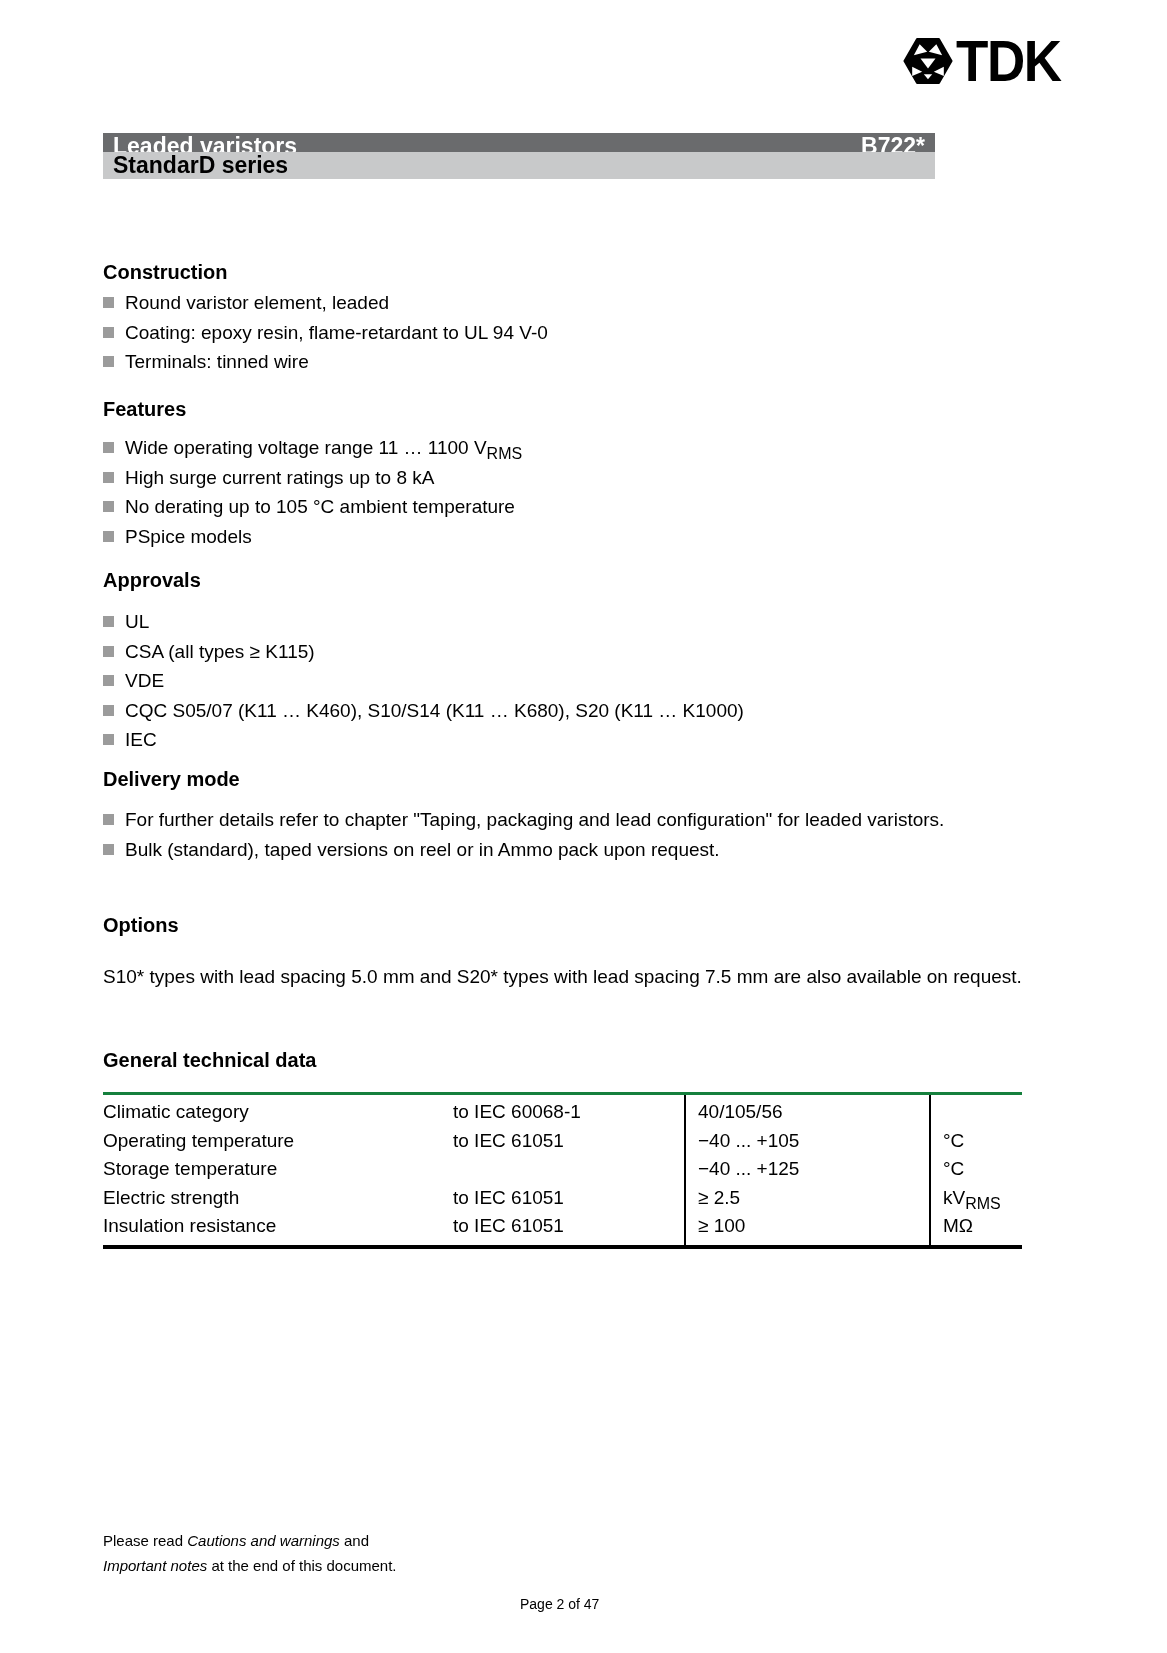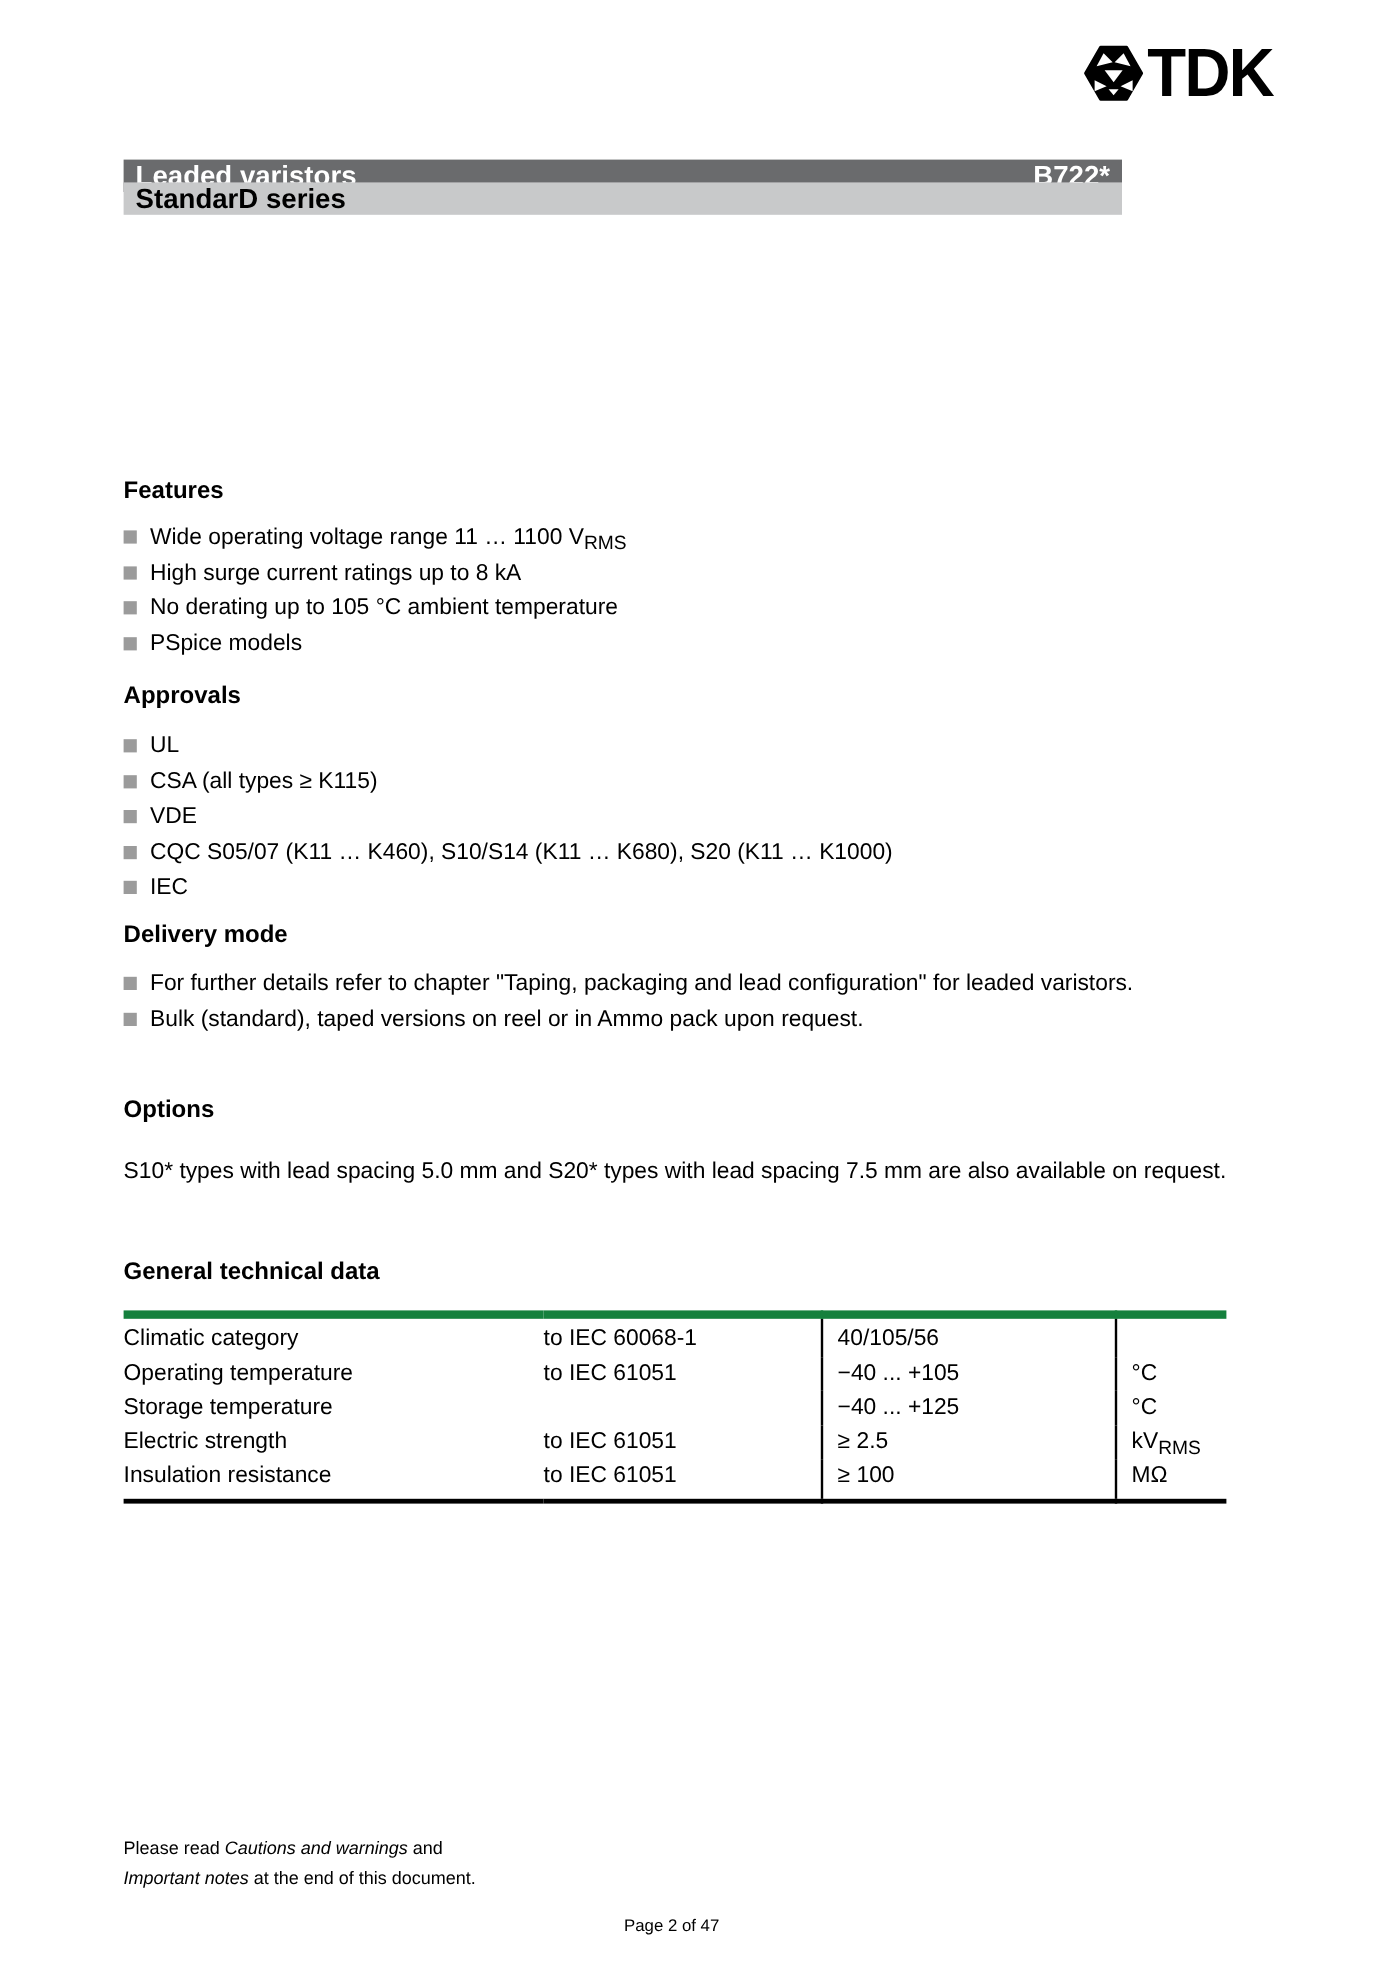--- a/index.html
+++ b/index.html
@@ -30,21 +30,21 @@
   .bullet-sq {
     position:absolute; left:0; top:9px; width:11px; height:11px; background:#9b9b9b;
   }
   sub { font-size:16px; line-height:0; }
 
   .para { margin:0; line-height:29.5px; }
 
   
   .tech-table {
     position:absolute; left:103px; top:1092px; width:919px;
-    border-collapse:collapse; border-top:7px solid #15803d; border-bottom:4px solid #000;
+    border-collapse:collapse; border-top:3px solid #15803d; border-bottom:4px solid #000;
     font-size:19px;
   }
   .tech-table td { padding:0; line-height:28.5px; vertical-align:top; }
   .tech-table td.c3, .tech-table td.c4 { border-left:2px solid #000; padding-left:12px; }
   .tech-table tr:first-child td { padding-top:3px; }
   .tech-table tr:last-child td  { padding-bottom:4px; }
 
   
   .footer-note { position:absolute; left:103px; top:1528px; font-size:15px; line-height:25px; }
   .footer-note .it { font-style:italic; }
@@ -71,20 +71,28 @@
   </div>
 
   <div class="bar bar-dark" style="background: rgb(106, 107, 109);">
     <span>Leaded varistors</span>
     <span>B722*</span>
   </div>
   <div class="bar bar-light" style="background: rgb(200, 201, 202);">
     <span>StandarD series</span>
   </div>
 
+  <div class="sec" style="top:260px">
+    <h3>Construction</h3>
+    <ul class="blist" style="margin-top:4px">
+      <li><span class="bullet-sq"></span><span>Round varistor element, leaded</span></li>
+      <li><span class="bullet-sq"></span><span>Coating: epoxy resin, flame-retardant to UL 94 V-0</span></li>
+      <li><span class="bullet-sq"></span><span>Terminals: tinned wire</span></li>
+    </ul>
+  </div>
 
   <div class="sec" style="top:397px">
     <h3>Features</h3>
     <ul class="blist" style="margin-top:12px">
       <li><span class="bullet-sq"></span><span>Wide operating voltage range 11 … 1100 V</span><sub>RMS</sub></li>
       <li><span class="bullet-sq"></span><span>High surge current ratings up to 8 kA</span></li>
       <li><span class="bullet-sq"></span><span>No derating up to 105 °C ambient temperature</span></li>
       <li><span class="bullet-sq"></span><span>PSpice models</span></li>
     </ul>
   </div>

